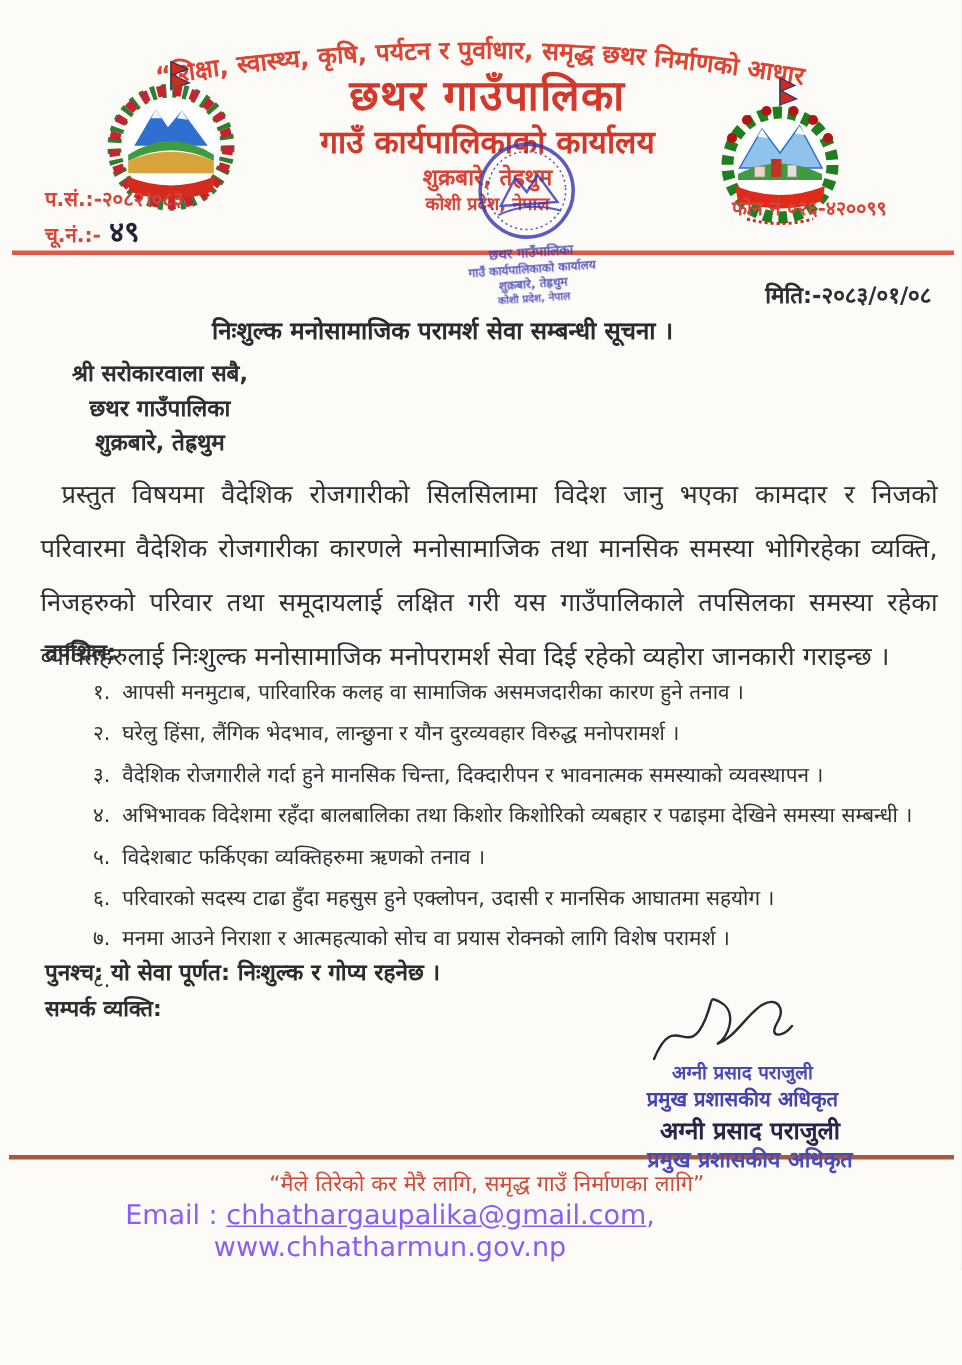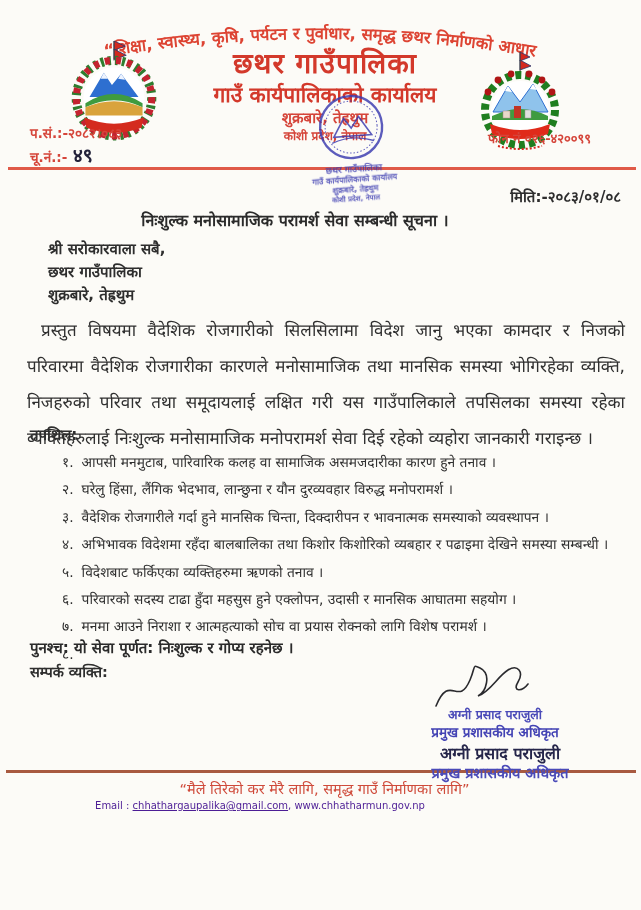--- a/index.html
+++ b/index.html
@@ -19,39 +19,39 @@
   .ref-block{left:30px;top:122px;font-size:13.5px;font-weight:bold;color:#d5453a;line-height:22px;}
   .hand-num{font-family:"DejaVu Serif",serif;font-size:19px;font-weight:bold;color:#22223a;display:inline-block;transform:rotate(-2deg);margin-left:6px;}
   .phone{left:488px;top:129px;font-size:13px;font-weight:bold;color:#d5453a;}
   .hr-red{left:8px;top:167px;width:628px;height:2.5px;background:#e05a48;}
   
   .stamp{left:283px;top:94px;width:140px;height:120px;transform:rotate(-4deg);color:#3a3ab0;opacity:.82;text-align:center;z-index:5;}
   .stamp .ln{font-weight:bold;line-height:1.25;filter:blur(.2px);}
   
   .date-line{right:20px;top:186px;font-size:15px;font-weight:bold;color:#2e2e2e;}
   .subject{left:0;top:209px;width:590px;text-align:center;font-size:16px;font-weight:bold;color:#2b2b2b;}
-  .addressee{left:48px;top:238px;font-size:15px;font-weight:bold;color:#2e2e2e;line-height:23px;}
+  .addressee{left:48px;top:238px;font-size:15px;font-weight:bold;color:#2e2e2e;line-height:23px;text-align:center;}
   .body-par{left:27px;top:312px;width:598px;text-align:justify;text-indent:14px;font-size:17px;line-height:36px;color:#2f2f2f;}
   .list-head{left:30px;top:424px;font-size:15px;font-weight:bold;color:#2e2e2e;}
   .list{left:62px;top:449px;width:575px;font-size:13.8px;color:#2f2f2f;}
   .list-row{display:flex;gap:8px;line-height:27.4px;white-space:nowrap;}
   .postscript{left:30px;top:628px;font-size:15px;font-weight:bold;color:#2b2b2b;margin-top:9px;}
   .contact-head{left:30px;top:661px;font-size:14.5px;font-weight:bold;color:#2e2e2e;}
   .contact-line{left:30px;top:684px;font-size:14.3px;color:#2f2f2f;}
   .contact-line b{font-weight:bold;color:#222;}
   
   .sig-svg{left:428px;top:662px;z-index:6;}
   .sig-stamp-name{left:400px;top:706px;width:190px;text-align:center;font-size:12.5px;font-weight:bold;color:#4a4ab8;filter:blur(.25px);}
   .sig-stamp-title{left:395px;top:723px;width:200px;text-align:center;font-size:13.5px;font-weight:bold;color:#4343b4;filter:blur(.2px);}
   .sig-print-name{left:400px;top:742px;width:200px;text-align:center;font-size:16px;font-weight:bold;color:#26264a;}
   .sig-print-title{left:395px;top:762px;width:210px;text-align:center;font-size:14.5px;font-weight:bold;color:#4a4ab8;z-index:7;}
   
   .hr-footer{left:6px;top:770px;width:630px;height:2.5px;background:#a85a40;}
   .footer-motto{left:4px;top:778px;width:641px;text-align:center;font-size:14.5px;font-weight:normal;color:#cf4a3a;}
-  .footer-email{left:0;top:800px;width:520px;text-align:center;font-size:10px;color:#4c1d95;}
+  .footer-email{left:0;top:800px;width:520px;text-align:center;font-size:18px;color:#8b5cf6;}
   .footer-email .mail{text-decoration:underline;}
 </style>
 </head>
 <body>
 
 <div class="page">
 
   <svg class="abs" style="left:0;top:6px;" width="641" height="64" viewBox="0 0 641 64" xmlns="http://www.w3.org/2000/svg" xmlns:xlink="http://www.w3.org/1999/xlink">
     <defs>
         <path id="mottoArc" d="M 85,54 Q 320,12 555,54" fill="none"></path>

